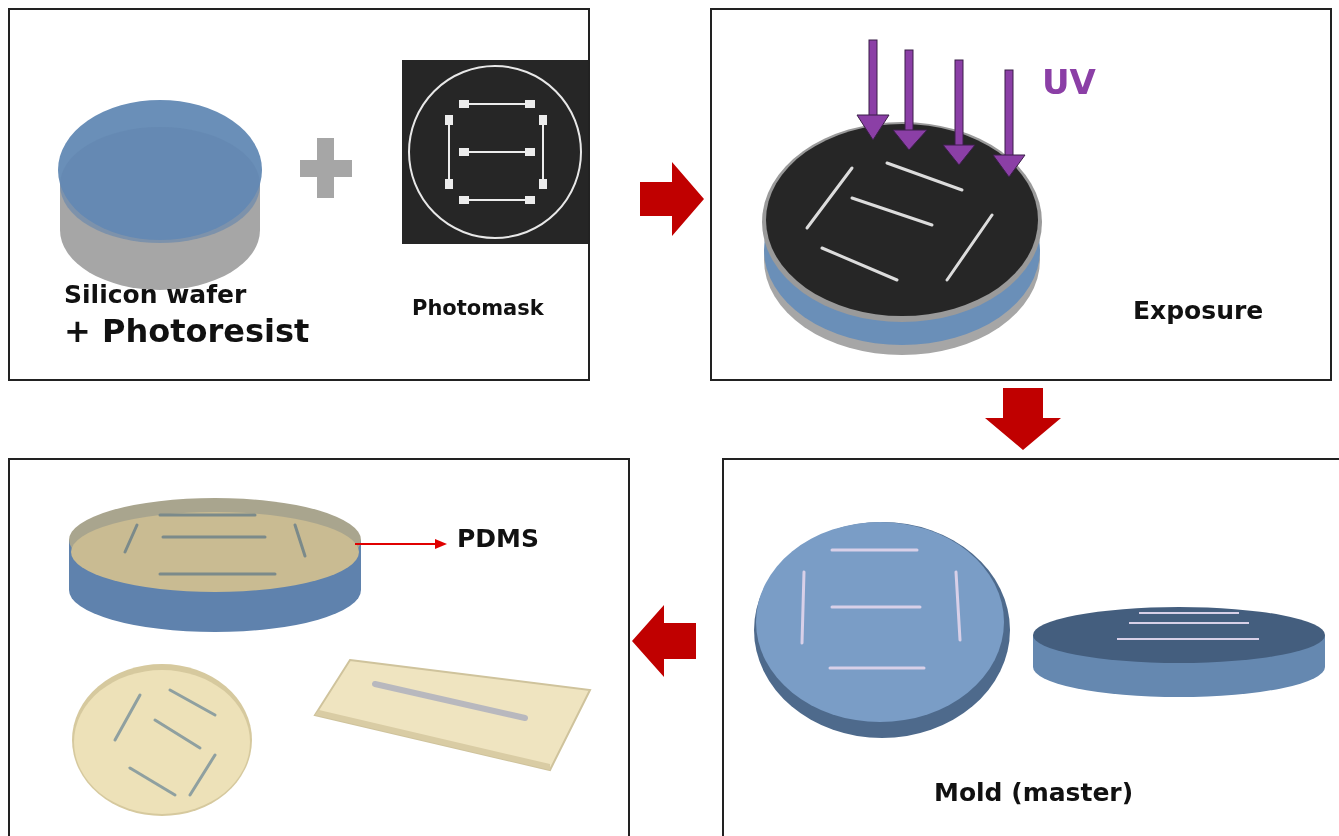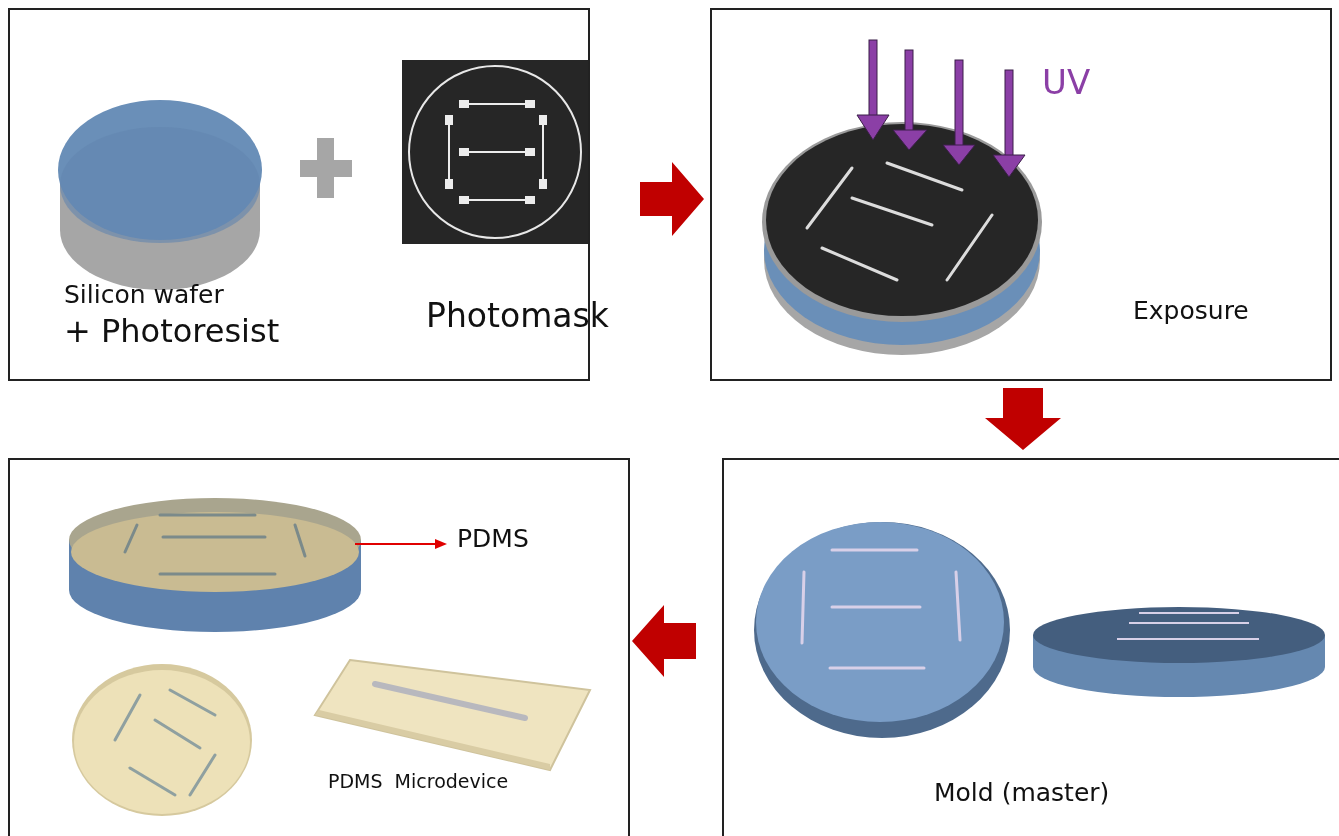--- a/index.html
+++ b/index.html
@@ -1,18 +1,18 @@
 <!DOCTYPE html>
 <html><head>
 <meta charset="utf-8">
 <style>
   html, body { margin:0; padding:0; background:#ffffff; }
   body { width:1339px; height:836px; position:relative; overflow:hidden; font-family:"DejaVu Sans", sans-serif; }
   .panel { position:absolute; border:2px solid #222; background:#fff; box-sizing:border-box; }
-  .label { position:absolute; font-weight:normal; color:#111; font-family:"DejaVu Sans", sans-serif; white-space:nowrap; }
+  .label { position:absolute; font-weight:bold; color:#111; font-family:"DejaVu Sans", sans-serif; white-space:nowrap; }
   svg { position:absolute; overflow:visible; }
 </style>
 </head>
 <body>
 
 <div class="panel" style="left:8px;top:8px;width:582px;height:373px;">
   <svg style="left:40px;top:80px;" width="230" height="210" viewBox="0 0 230 210">
     <path d="M10 80 L10 140 A100 60 0 0 0 210 140 L210 80 Z" fill="#a6a6a6"></path>
     <ellipse cx="110" cy="80" rx="102" ry="70" fill="#6a8fb8"></ellipse>
     <ellipse cx="110" cy="95" rx="100" ry="58" fill="#6386af" opacity="0.6"></ellipse>
@@ -37,21 +37,21 @@
       <line x1="47" y1="62" x2="47" y2="122"></line>
         <rect x="44" y="56" width="6" height="8"></rect>
         <rect x="44" y="120" width="6" height="8"></rect>
       <line x1="141" y1="62" x2="141" y2="122"></line>
         <rect x="138" y="56" width="6" height="8"></rect>
         <rect x="138" y="120" width="6" height="8"></rect>
     </g>
   </svg>
   <div class="label" style="left:54px;top:270px;font-size:25px;">Silicon wafer</div>
   <div class="label" style="left:54px;top:302px;font-size:32px;">+ Photoresist</div>
-  <div class="label" style="left:416px;top:286px;font-size:33px;">Photomask</div>
+  <div class="label" style="left:402px;top:286px;font-size:21px;">Photomask</div>
 </div>
 
 <svg style="left:640px;top:162px;" width="64" height="74" viewBox="0 0 64 74">
   <polygon points="0,20 32,20 32,0 64,37 32,74 32,54 0,54" fill="#c00000"></polygon>
 </svg>
 
 <div class="panel" style="left:710px;top:8px;width:622px;height:373px;">
   <svg style="left:40px;top:110px;" width="300" height="240" viewBox="0 0 300 240">
     <ellipse cx="150" cy="140" rx="138" ry="95" fill="#a6a6a6"></ellipse>
     <ellipse cx="150" cy="130" rx="138" ry="95" fill="#6a8fb8"></ellipse>
@@ -140,14 +140,13 @@
       <line x1="60" y1="108" x2="105" y2="135"></line>
       <line x1="70" y1="35" x2="45" y2="80"></line>
       <line x1="145" y1="95" x2="120" y2="135"></line>
     </g>
   </svg>
   <svg style="left:305px;top:200px;" width="275" height="110" viewBox="0 0 275 110">
     <polygon points="35,0 275,30 235,110 0,55" fill="#efe4c0" stroke="#cfc39c" stroke-width="2"></polygon>
     <polygon points="0,55 235,110 235,104 4,50" fill="#d9cca4"></polygon>
     <line x1="60" y1="24" x2="210" y2="58" stroke="#b8b8be" stroke-width="6" stroke-linecap="round"></line>
   </svg>
-  <div class="label" style="left:318px;top:310px;font-size:19px;white-space:pre;">PDMS  Microdevice</div>
 </div>
 
 </body></html>

